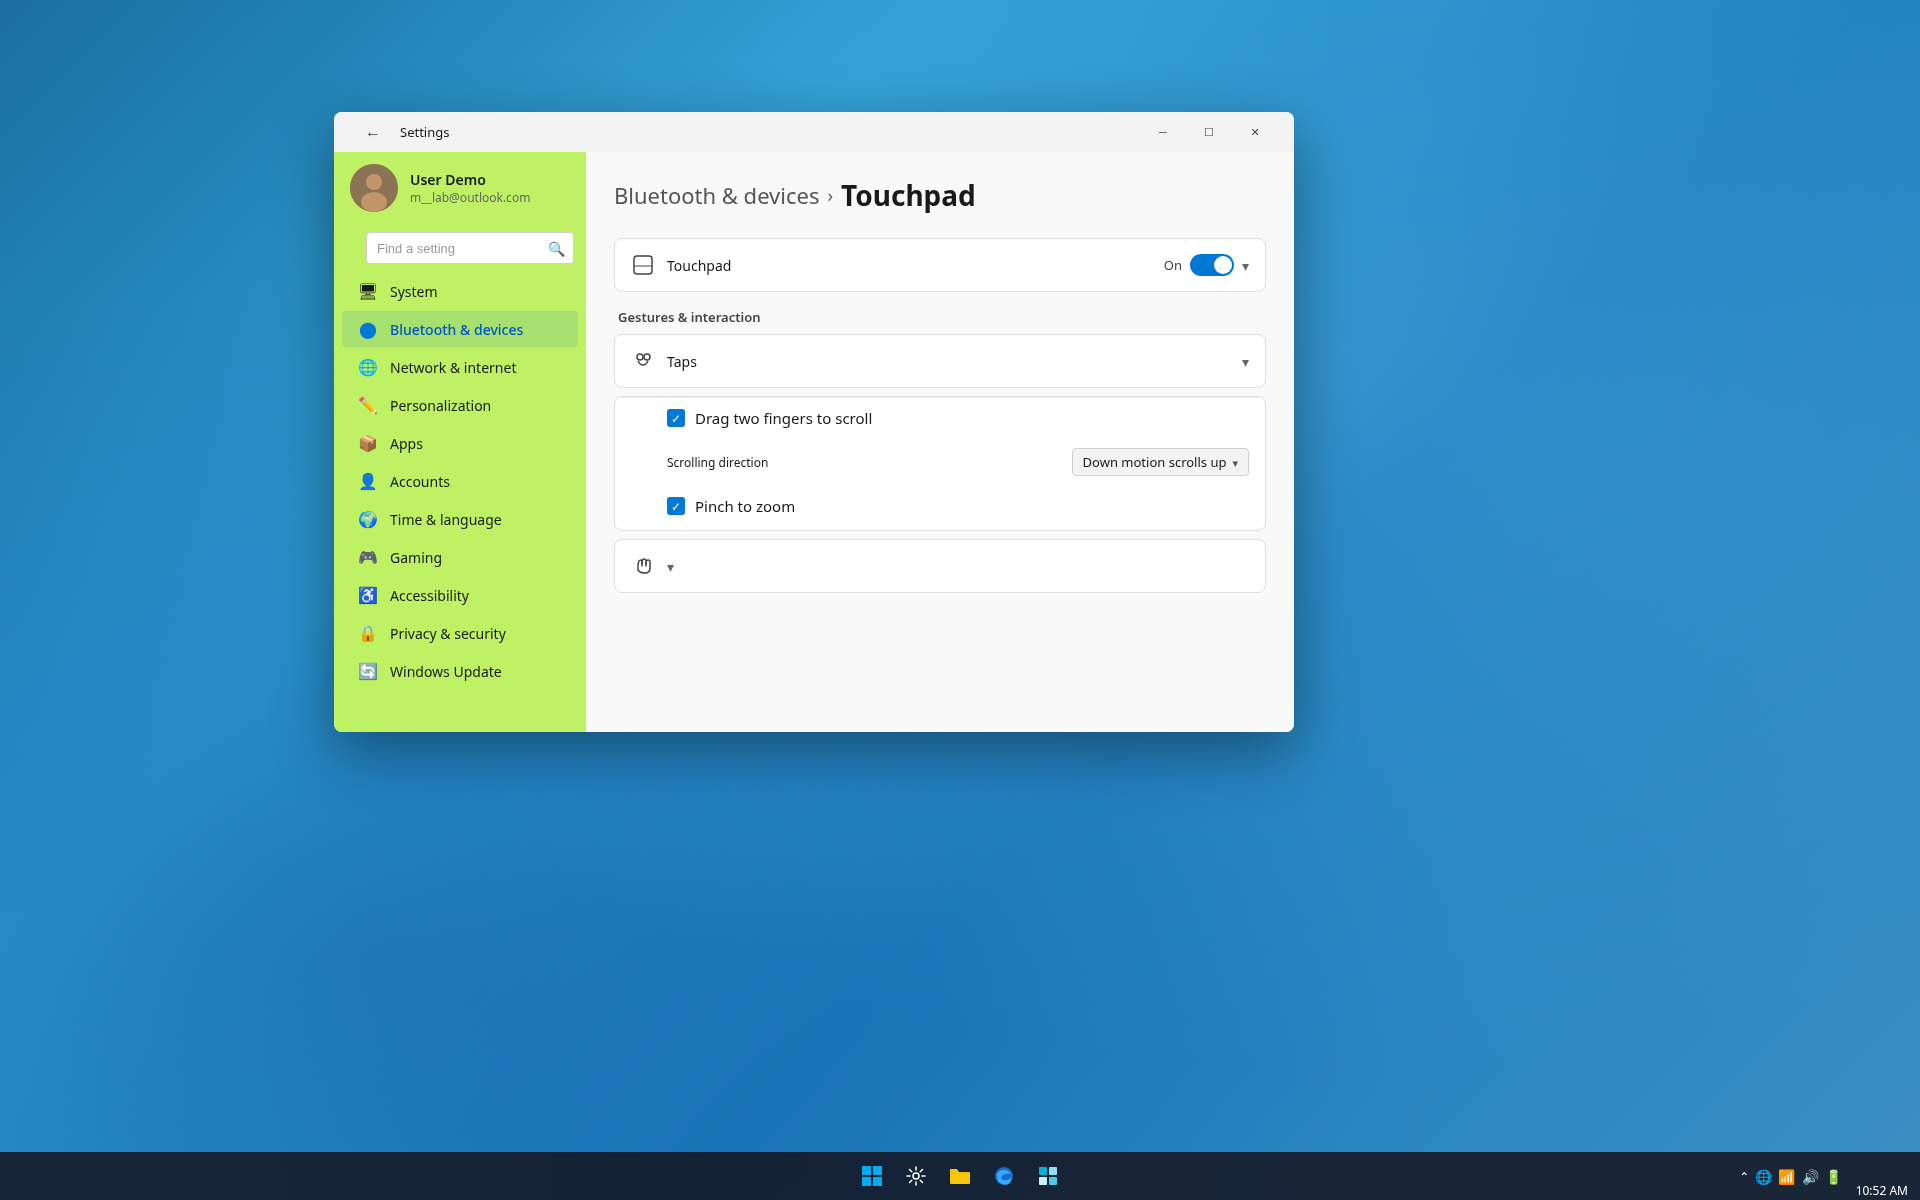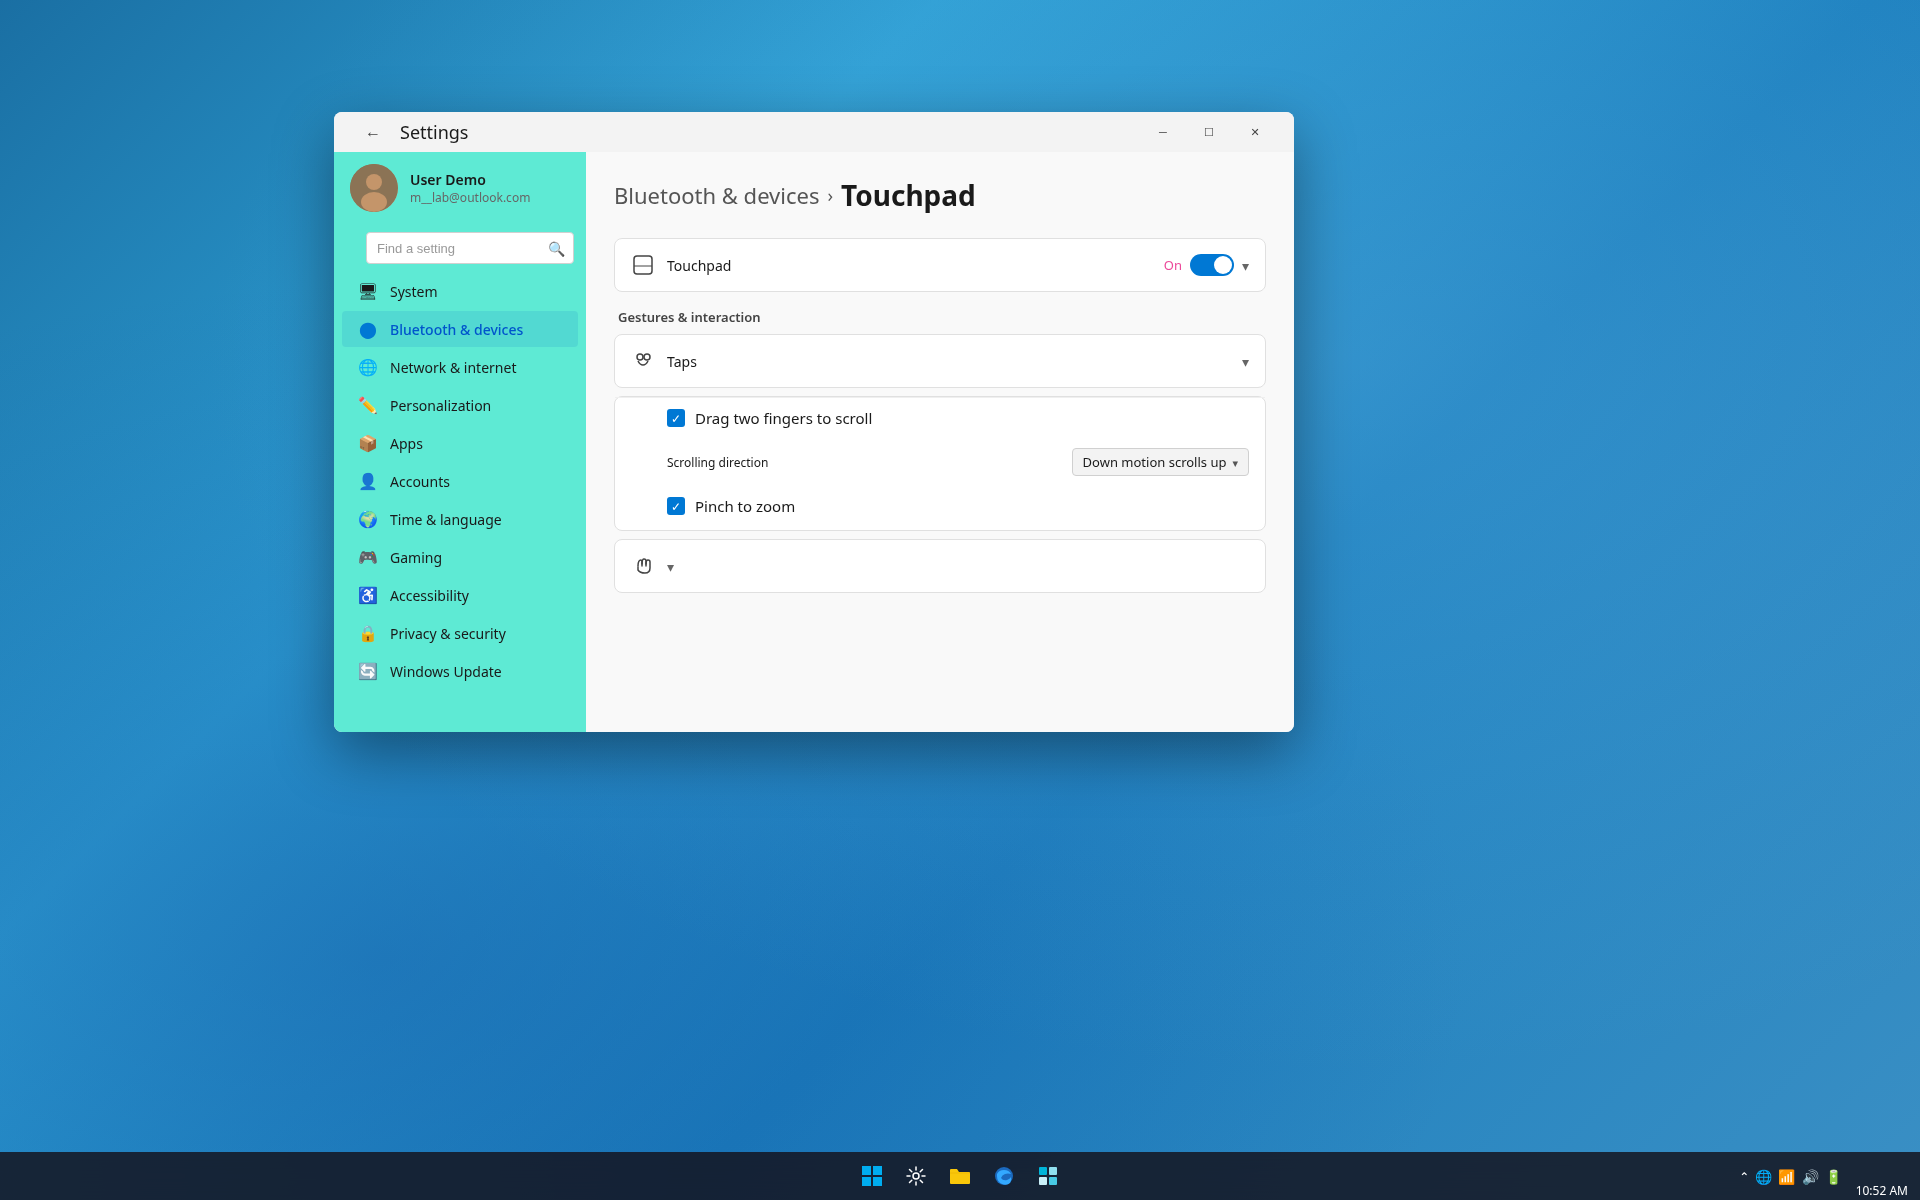--- a/index.html
+++ b/index.html
@@ -94,21 +94,21 @@
     
     .title-bar {
       height: 40px;
       background: #f3f3f3;
       display: flex;
       align-items: center;
       padding: 0 16px;
       flex-shrink: 0;
     }
     .title-bar-title {
-      font-size: 18px;
+      font-size: 13px;
       color: #1a1a1a;
       flex: 1;
     }
     .window-controls {
       display: flex;
       gap: 0;
     }
     .win-btn {
       width: 46px;
       height: 32px;
@@ -126,21 +126,21 @@
     
     .content-area {
       display: flex;
       flex: 1;
       overflow: hidden;
     }
 
     
     .sidebar {
       width: 252px;
-      background: #5eead4;
+      background: #bef264;
       flex-shrink: 0;
       display: flex;
       flex-direction: column;
       padding-bottom: 8px;
       overflow-y: auto;
     }
 
     .user-section {
       padding: 12px 16px 20px;
       display: flex;
@@ -294,21 +294,21 @@
     .toggle::after {
       content: '';
       position: absolute;
       right: 2px;
       top: 2px;
       width: 18px;
       height: 18px;
       border-radius: 50%;
       background: white;
     }
-    .toggle-label { font-size: 13px; color: #ec4899; }
+    .toggle-label { font-size: 13px; color: #404040; }
 
     
     .chevron {
       font-size: 14px;
       color: #666;
       cursor: pointer;
     }
 
     
     .slider-track {

